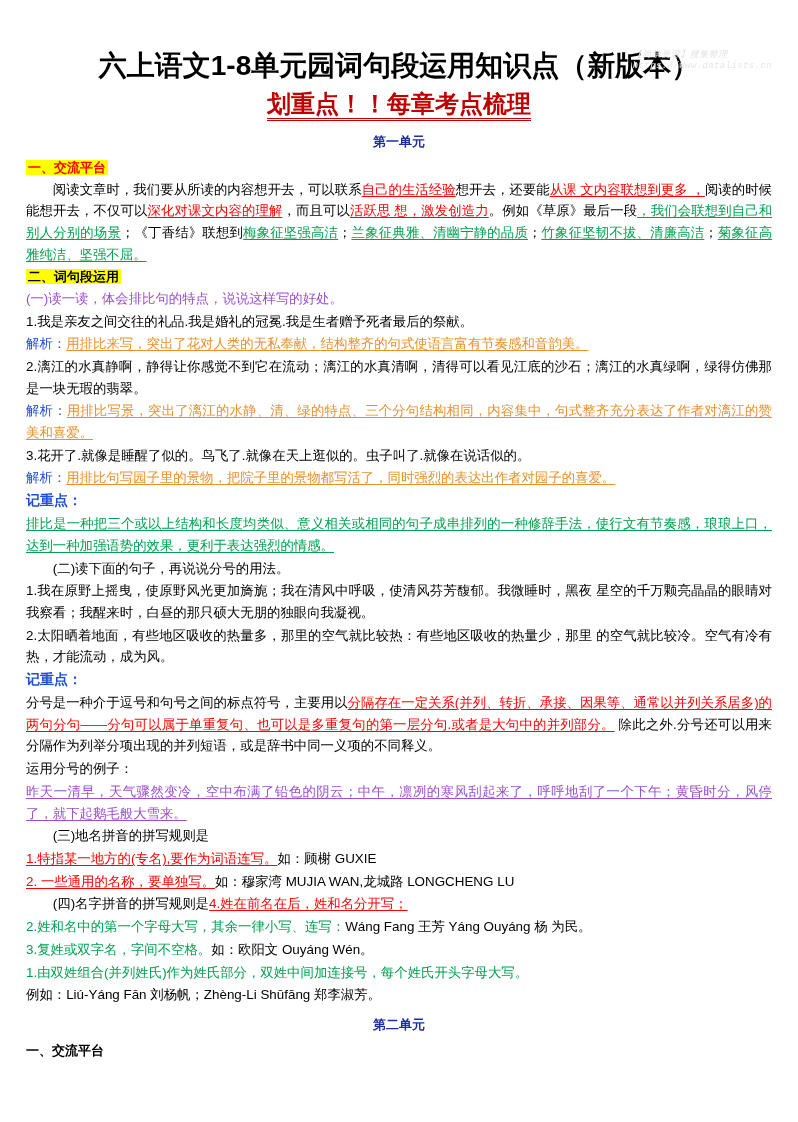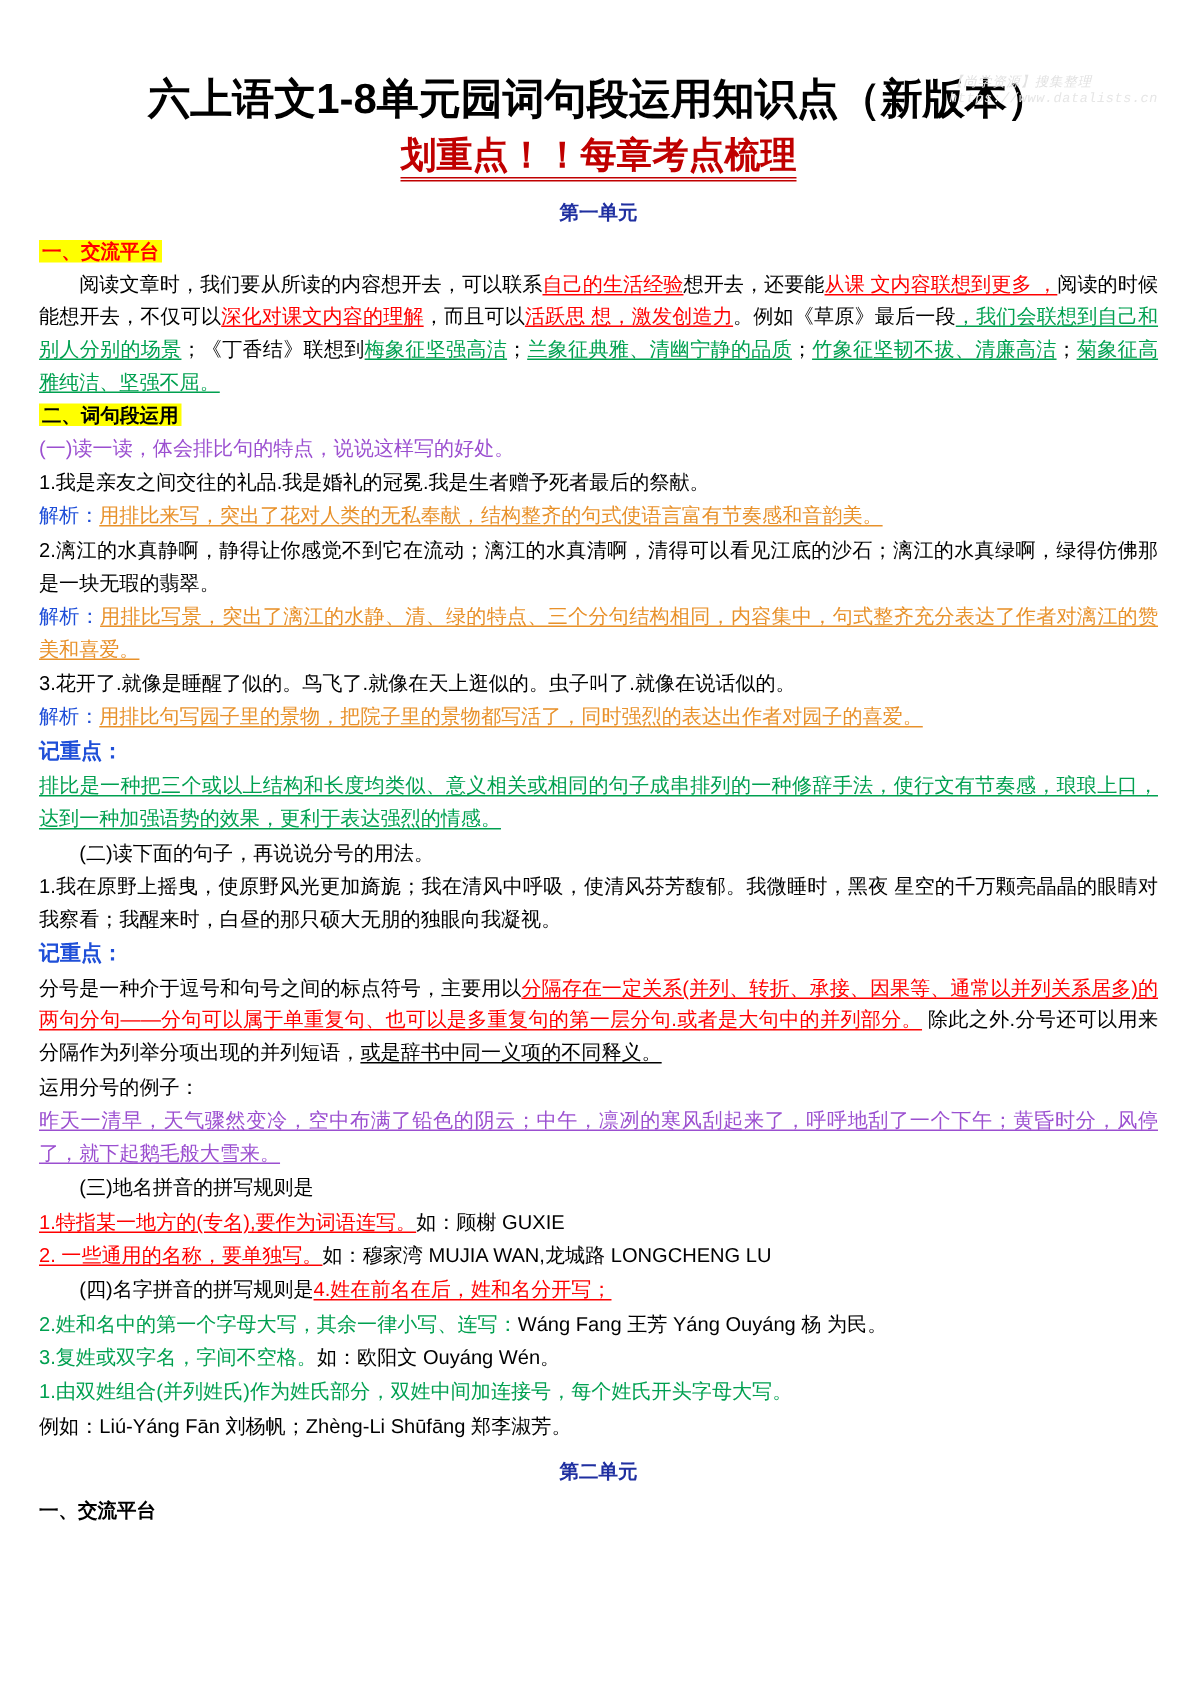--- a/index.html
+++ b/index.html
@@ -102,21 +102,21 @@
     color: #000000;
   }
   p.indent { text-indent: 2em; }
   .ru { color: #ff0000; text-decoration: underline; text-underline-offset: 2px; }
   .g  { color: #00a050; }
   .gu { color: #00a050; text-decoration: underline; text-underline-offset: 2px; }
   .ou { color: #e8912a; text-decoration: underline; text-underline-offset: 2px; }
   .p  { color: #9b4fd0; }
   .pu { color: #9b4fd0; text-decoration: underline; text-underline-offset: 2px; }
   .bl { color: #000000; }
-  .blu { color: #000000; text-decoration: underline; text-underline-offset: 2px; margin-top: 45px; }
+  .blu { color: #000000; text-underline-offset: 2px; margin-top: 45px; }
   .anal { color: #1f4fd8; }
 </style>
 </head>
 <body>
 
 <div class="page">
 
   <div class="watermark">
     <span class="wm-cn">【尚学资源】搜集整理</span>
     <span class="wm-url">https://www.datalists.cn</span>
@@ -134,20 +134,21 @@
       <p class="para"><span class="bl">1.我是亲友之间交往的礼品.我是婚礼的冠冕.我是生者赠予死者最后的祭献。</span></p>
       <p class="para"><span class="anal">解析：</span><span class="ou">用排比来写，突出了花对人类的无私奉献，结构整齐的句式使语言富有节奏感和音韵美。</span></p>
       <p class="para"><span class="bl">2.漓江的水真静啊，静得让你感觉不到它在流动；漓江的水真清啊，清得可以看见江底的沙石；漓江的水真绿啊，绿得仿佛那是一块无瑕的翡翠。</span></p>
       <p class="para"><span class="anal">解析：</span><span class="ou">用排比写景，突出了漓江的水静、清、绿的特点、三个分句结构相同，内容集中，句式整齐充分表达了作者对漓江的赞美和喜爱。</span></p>
       <p class="para"><span class="bl">3.花开了.就像是睡醒了似的。鸟飞了.就像在天上逛似的。虫子叫了.就像在说话似的。</span></p>
       <p class="para"><span class="anal">解析：</span><span class="ou">用排比句写园子里的景物，把院子里的景物都写活了，同时强烈的表达出作者对园子的喜爱。</span></p>
       <div class="key-head">记重点：</div>
       <p class="para"><span class="gu">排比是一种把三个或以上结构和长度均类似、意义相关或相同的句子成串排列的一种修辞手法，使行文有节奏感，琅琅上口，达到一种加强语势的效果，更利于表达强烈的情感。</span></p>
       <p class="para indent"><span class="bl">(二)读下面的句子，再说说分号的用法。</span></p>
       <p class="para"><span class="bl">1.我在原野上摇曳，使原野风光更加旖旎；我在清风中呼吸，使清风芬芳馥郁。我微睡时，黑夜 星空的千万颗亮晶晶的眼睛对我察看；我醒来时，白昼的那只硕大无朋的独眼向我凝视。</span></p>
+      <p class="para"><span class="bl">2.太阳晒着地面，有些地区吸收的热量多，那里的空气就比较热：有些地区吸收的热量少，那里 的空气就比较冷。空气有冷有热，才能流动，成为风。</span></p>
       <div class="key-head">记重点：</div>
       <p class="para"><span class="bl">分号是一种介于逗号和句号之间的标点符号，主要用以</span><span class="ru">分隔存在一定关系(并列、转折、承接、因果等、通常以并列关系居多)的两句分句——分句可以属于单重复句、也可以是多重复句的第一层分句.或者是大句中的并列部分。</span><span class="bl"> 除此之外.分号还可以用来分隔作为列举分项出现的并列短语，</span><span class="blu">或是辞书中同一义项的不同释义。</span></p>
       <p class="para">运用分号的例子：</p>
       <p class="para"><span class="pu">昨天一清早，天气骤然变冷，空中布满了铅色的阴云；中午，凛冽的寒风刮起来了，呼呼地刮了一个下午；黄昏时分，风停了，就下起鹅毛般大雪来。</span></p>
       <p class="para indent"><span class="bl">(三)地名拼音的拼写规则是</span></p>
       <p class="para"><span class="ru">1.特指某一地方的(专名),要作为词语连写。</span><span class="bl">如：顾榭 GUXIE</span></p>
       <p class="para"><span class="ru">2. 一些通用的名称，要单独写。</span><span class="bl">如：穆家湾 MUJIA  WAN,龙城路 LONGCHENG  LU</span></p>
       <p class="para indent"><span class="bl">(四)名字拼音的拼写规则是</span><span class="ru">4.姓在前名在后，姓和名分开写；</span></p>
       <p class="para"><span class="g">2.姓和名中的第一个字母大写，其余一律小写、连写：</span><span class="bl">Wáng  Fang 王芳 Yáng  Ouyáng 杨 为民。</span></p>
       <p class="para"><span class="g">3.复姓或双字名，字间不空格。</span><span class="bl">如：欧阳文 Ouyáng    Wén。</span></p>

